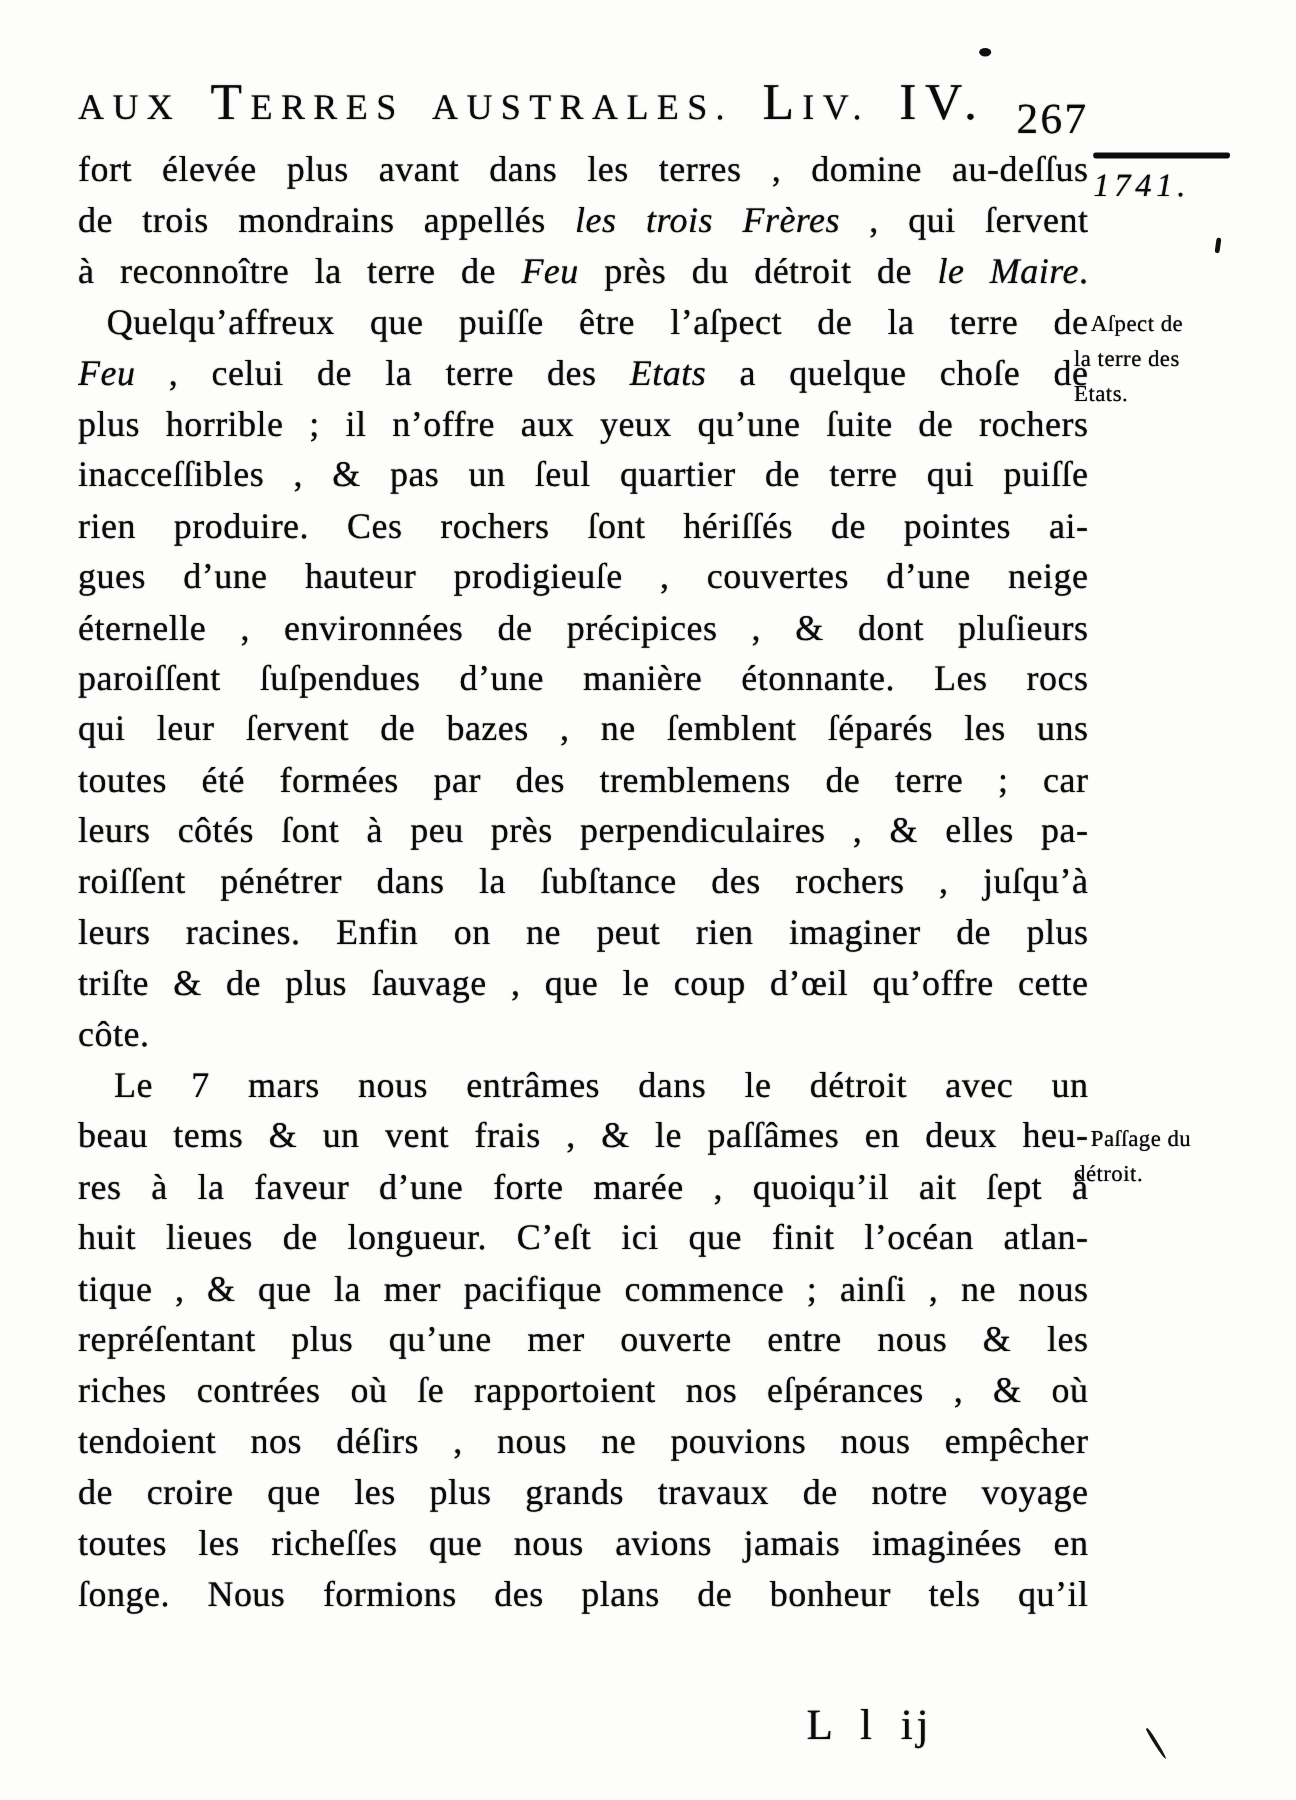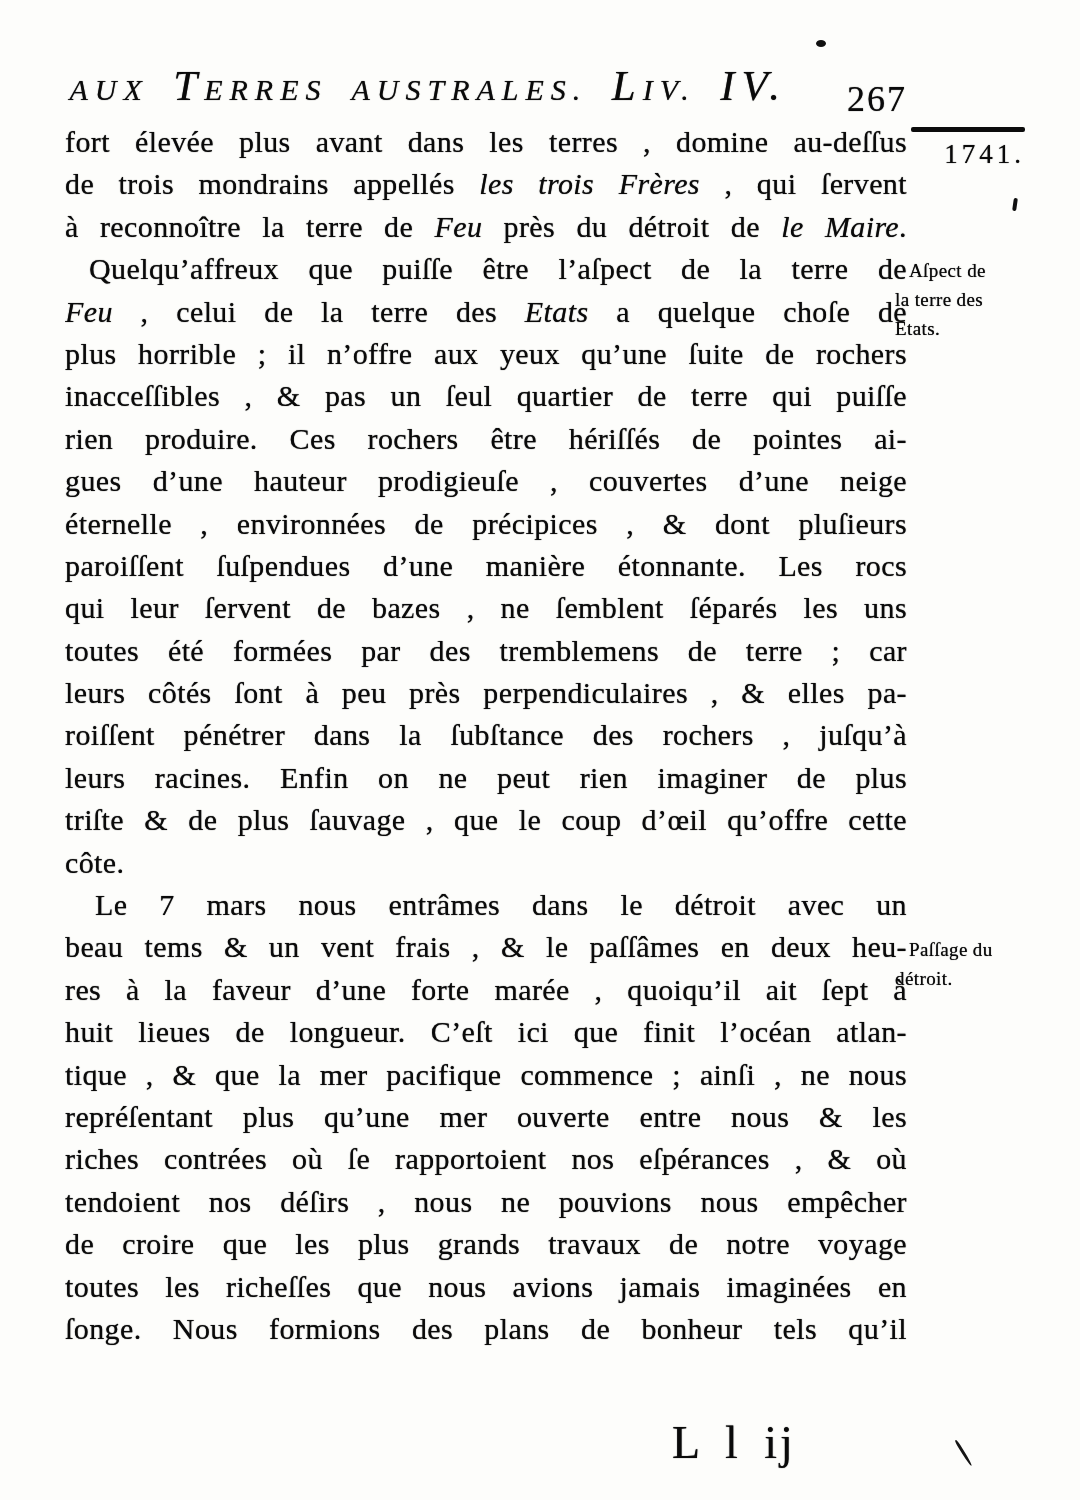--- a/index.html
+++ b/index.html
@@ -12,24 +12,23 @@
     position: relative;
   }
   .page { position: absolute; inset: 0; }
 
   
   .header {
     position: absolute; left: 65px; top: 58px; width: 842px; height: 56px;
   }
   .running-title {
     position: absolute; left: 0; right: 120px; top: 0;
-    text-align: right; white-space: nowrap;
+    text-align: left; white-space: nowrap;
     letter-spacing: 7px; word-spacing: 10px;
     text-shadow: 0 0 1px rgba(0,0,0,.75);
-    font-style: italic;
   }
   .running-title .sm { font-size: 30px; line-height: 56px; }
   .running-title .lg { font-size: 43px; line-height: 56px; }
   .page-number {
     position: absolute; right: 0; top: 20px;
     font-size: 36px; letter-spacing: 2px;
     text-shadow: 0 0 1px rgba(0,0,0,.75);
   }
 
   
@@ -42,36 +41,37 @@
     text-shadow: 0 0 1px rgba(0,0,0,.8);
   }
   .line.nojust { text-align-last: left; }
   .line .it { font-style: italic; }
 
   
   .margin-col { position: absolute; left: 895px; top: 0; width: 165px; }
   .year-block { position: absolute; left: 16px; top: 127px; width: 114px; }
   .year-rule { height: 5px; background: #0c0c0c; border-radius: 2px; }
   .year {
-    margin-top: 7px; text-align: right;
+    margin-top: 7px; text-align: left;
     font-size: 27px; letter-spacing: 4px;
     text-shadow: 0 0 1px rgba(0,0,0,.8);
+    font-style: italic;
   }
   .margin-note {
     position: absolute; left: 0; width: 160px;
     font-size: 19px; line-height: 29px; letter-spacing: 0.4px;
     text-shadow: 0 0 0.8px rgba(0,0,0,.8);
   }
   .margin-note .note-line { white-space: nowrap; }
   .margin-note .note-line:first-child { padding-left: 14px; }
 
   
   .signature {
     position: absolute; left: 672px; top: 1416px;
-    font-size: 46px; letter-spacing: 3px; word-spacing: 9px;
+    font-size: 36px; letter-spacing: 3px; word-spacing: 9px;
     text-shadow: 0 0 1px rgba(0,0,0,.8);
   }
 
   
   .speck {
     position: absolute; background: #101010; border-radius: 50%;
   }
   .speck-1 { left: 816px; top: 40px; width: 10px; height: 7px; }
   .speck-2 { left: 1013px; top: 198px; width: 4px; height: 13px; border-radius: 2px; transform: rotate(8deg); }
   .stroke-mark {
@@ -92,21 +92,21 @@
   </div>
 
   <div class="body-text" id="body-text">
       <div class="line"><span>fort élevée plus avant dans les terres , domine au-deſſus</span></div>
       <div class="line"><span>de trois mondrains appellés </span><span class="it">les trois Frères</span><span> , qui ſervent</span></div>
       <div class="line"><span>à reconnoître la terre de </span><span class="it">Feu</span><span> près du détroit de </span><span class="it">le Maire</span><span>.</span></div>
       <div class="line" style="padding-left: 24px;"><span>Quelqu’affreux que puiſſe être l’aſpect de la terre de</span></div>
       <div class="line"><span class="it">Feu</span><span> , celui de la terre des </span><span class="it">Etats</span><span> a quelque choſe de</span></div>
       <div class="line"><span>plus horrible ; il n’offre aux yeux qu’une ſuite de rochers</span></div>
       <div class="line"><span>inacceſſibles , &amp; pas un ſeul quartier de terre qui puiſſe</span></div>
-      <div class="line"><span>rien produire. Ces rochers être hériſſés de pointes ai-</span></div>
+      <div class="line"><span>rien produire. Ces rochers ſont hériſſés de pointes ai-</span></div>
       <div class="line"><span>gues d’une hauteur prodigieuſe , couvertes d’une neige</span></div>
       <div class="line"><span>éternelle , environnées de précipices , &amp; dont pluſieurs</span></div>
       <div class="line"><span>paroiſſent ſuſpendues d’une manière étonnante. Les rocs</span></div>
       <div class="line"><span>qui leur ſervent de bazes , ne ſemblent ſéparés les uns</span></div>
       <div class="line"><span>toutes été formées par des tremblemens de terre ; car</span></div>
       <div class="line"><span>leurs côtés ſont à peu près perpendiculaires , &amp; elles pa-</span></div>
       <div class="line"><span>roiſſent pénétrer dans la ſubſtance des rochers , juſqu’à</span></div>
       <div class="line"><span>leurs racines. Enfin on ne peut rien imaginer de plus</span></div>
       <div class="line"><span>triſte &amp; de plus ſauvage , que le coup d’œil qu’offre cette</span></div>
       <div class="line nojust"><span>côte.</span></div>

